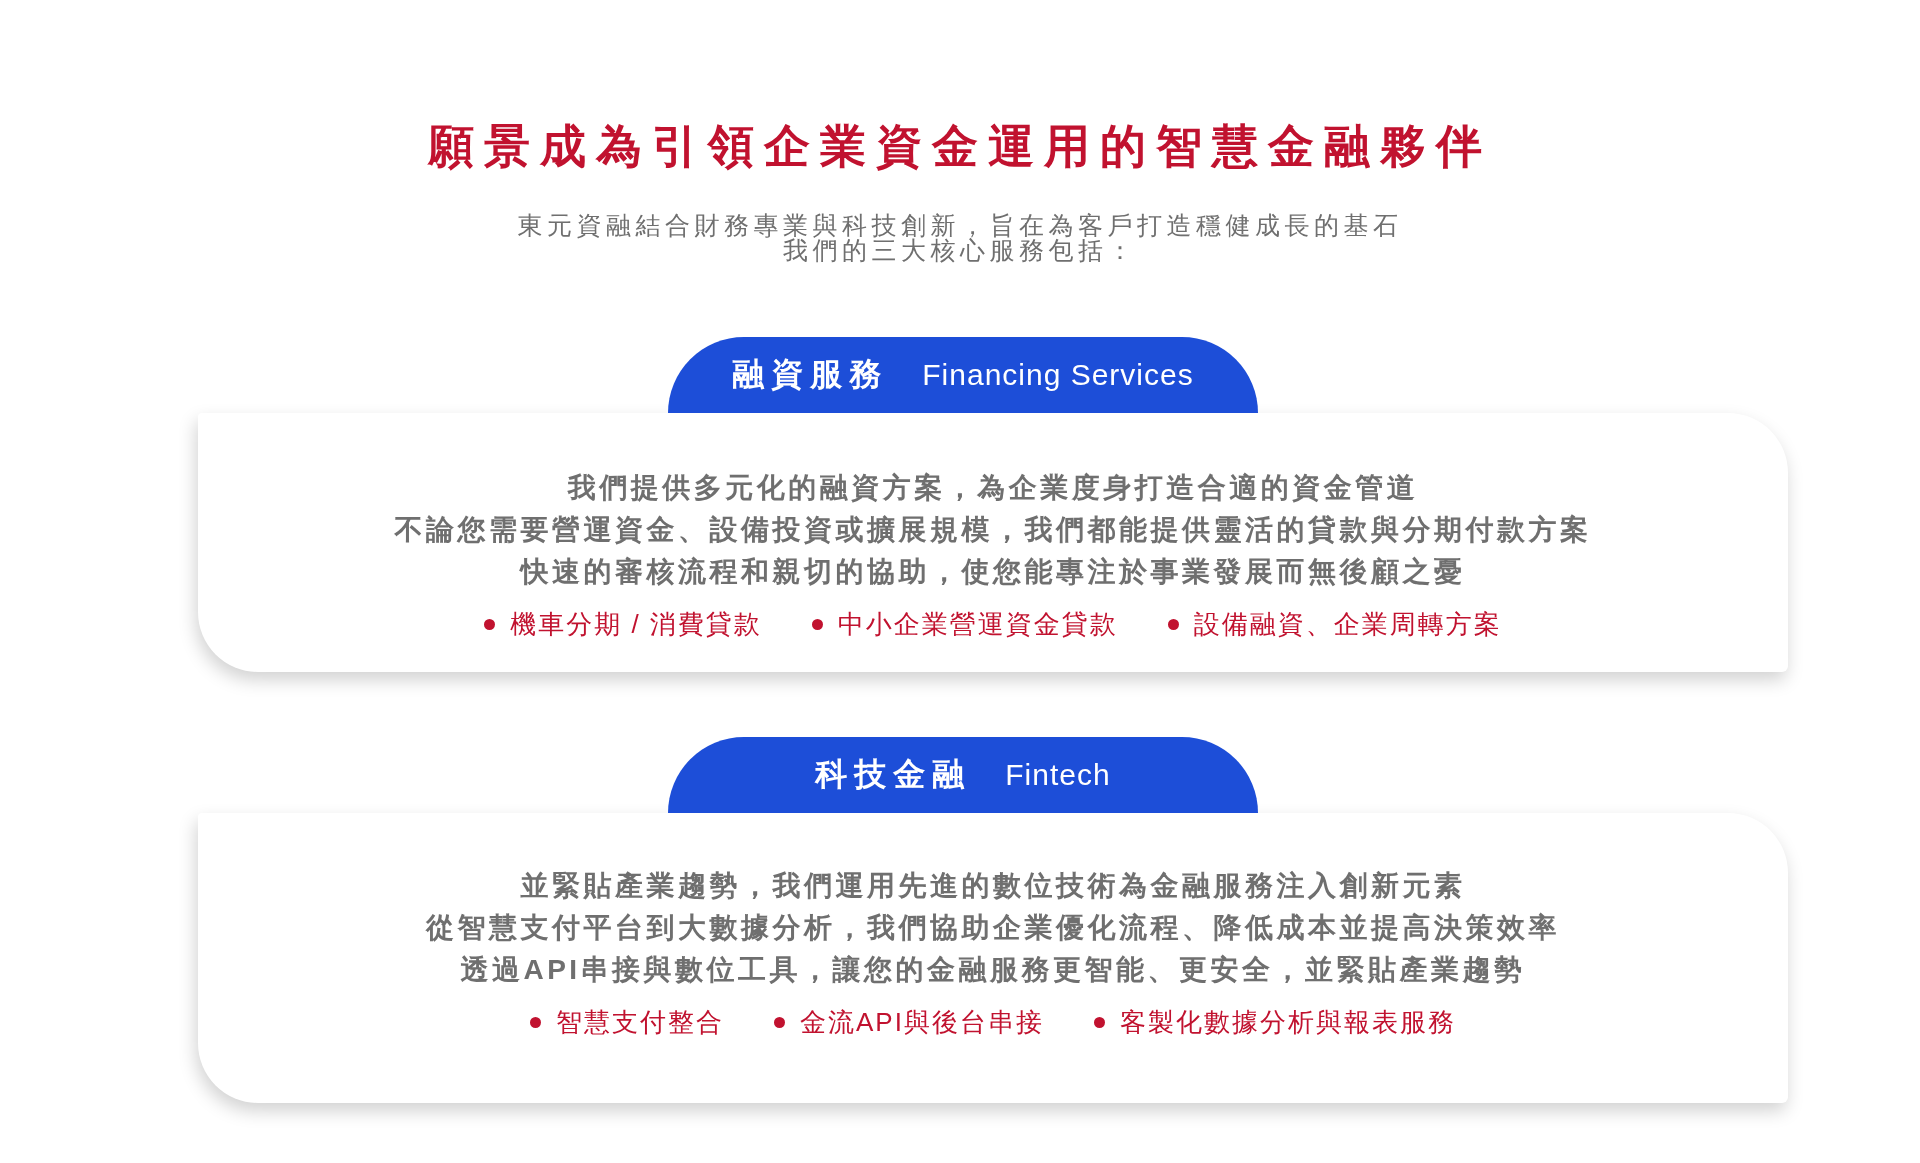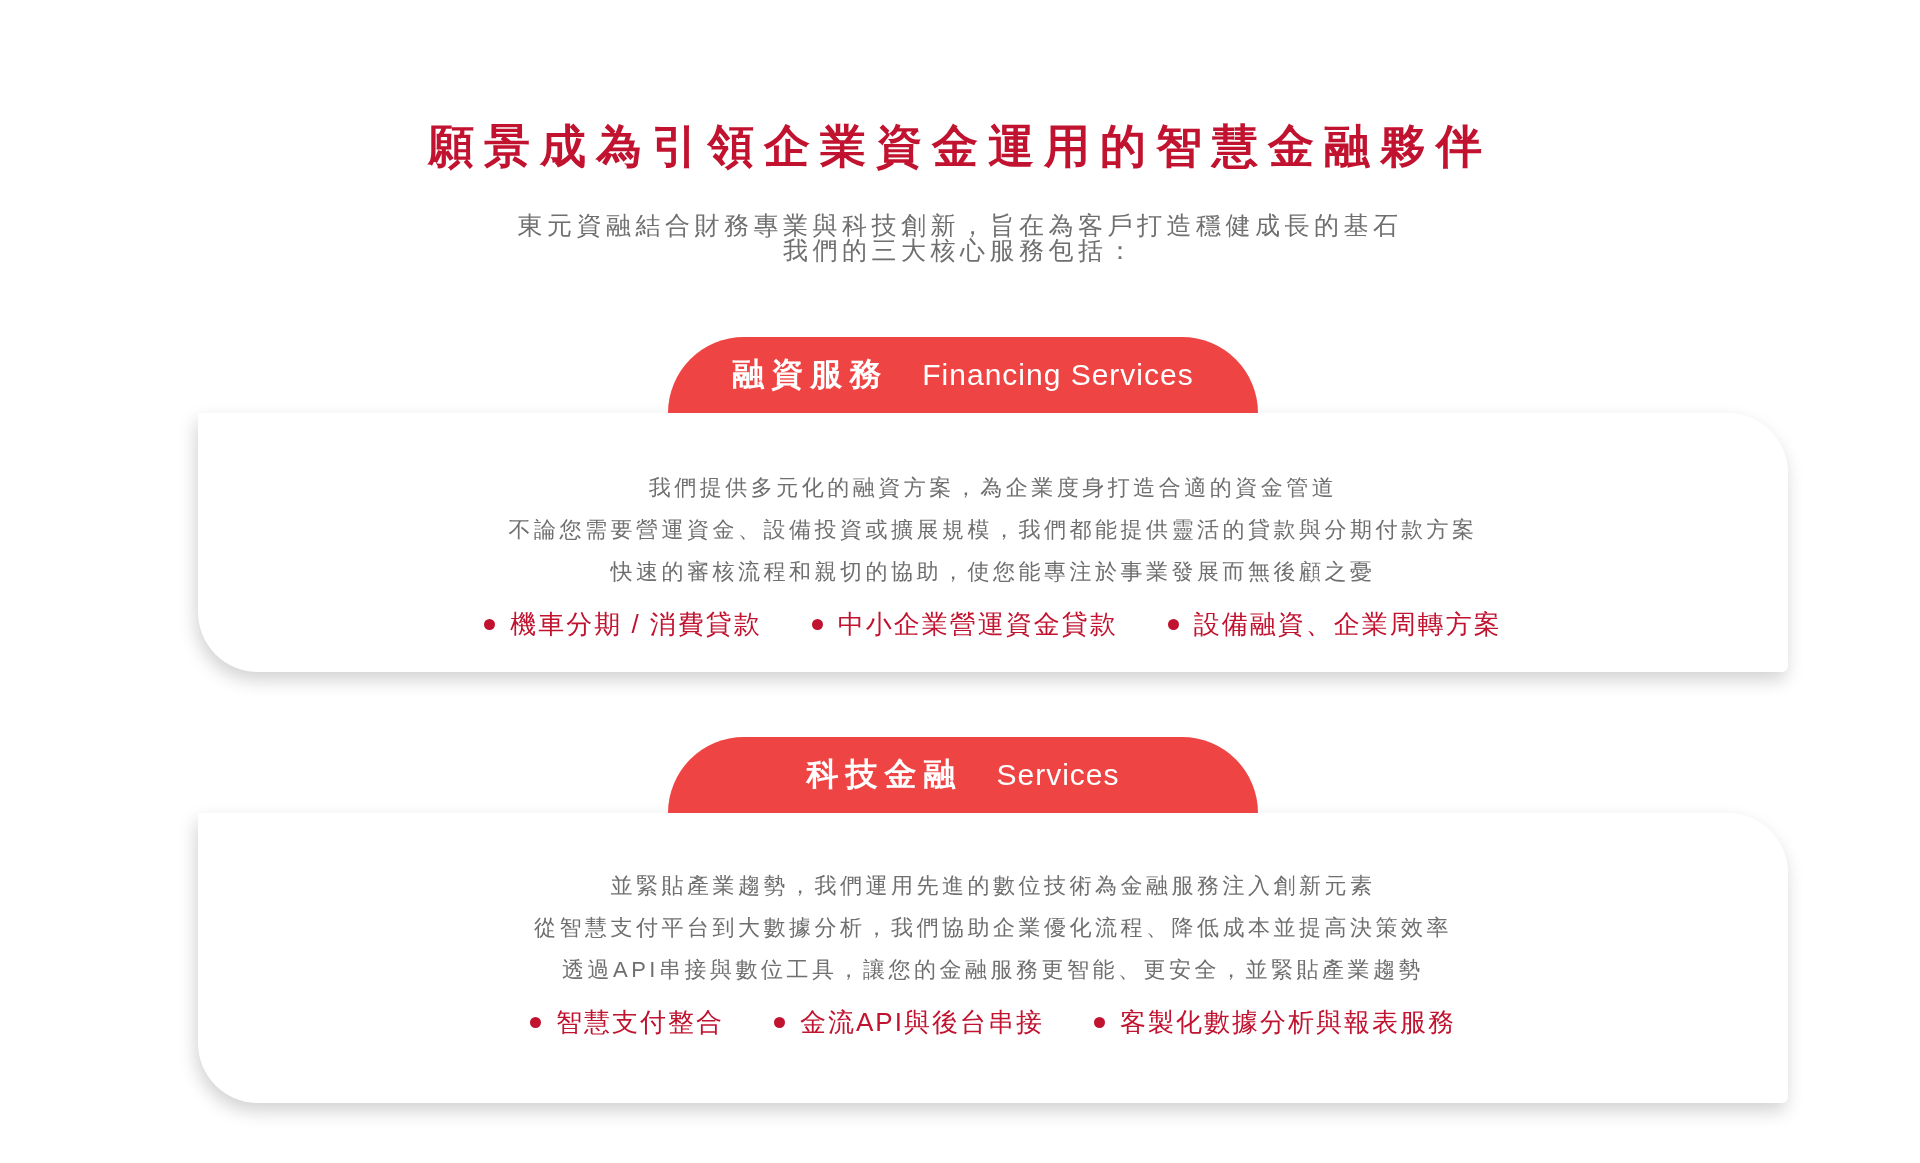--- a/index.html
+++ b/index.html
@@ -45,21 +45,21 @@
   }
   .sec-0 { top: 337px; }
   .sec-1 { top: 737px; }
 
   .badge {
     position: relative;
     z-index: 2;
     margin-left: 668px;
     width: 590px;
     height: 76px;
-    background: #ef4444;
+    background: #1d4ed8;
     border-radius: 76px 76px 0 0;
     display: flex;
     align-items: center;
     justify-content: center;
     gap: 34px;
   }
   .badge-zh {
     color: #ffffff;
     font-size: 32px;
     font-weight: 700;
@@ -82,24 +82,25 @@
     border-radius: 4px 60px 6px 60px;
     box-shadow: -2px 8px 18px rgba(0, 0, 0, 0.18);
     padding-top: 54px;
   }
   .card-0 { height: 259px; }
   .card-1 { height: 290px; padding-top: 52px; }
 
   .card p {
     margin: 0;
     text-align: center;
-    font-size: 22px;
+    font-size: 28px;
     line-height: 42px;
     letter-spacing: 3.5px;
     color: #6F6F6F;
+    font-weight: bold;
   }
 
   .bullets {
     margin-top: 14px;
     display: flex;
     justify-content: center;
     align-items: center;
     gap: 50px;
   }
   .bullet {
@@ -149,21 +150,21 @@
           <span class="dot"></span>
           <span>設備融資、企業周轉方案</span>
         </div>
       </div>
     </div>
   </section>
 
   <section class="service-section sec-1">
     <div class="badge">
       <span class="badge-zh">科技金融</span>
-      <span class="badge-en">Services</span>
+      <span class="badge-en">Fintech</span>
     </div>
     <div class="card card-1">
       <p>並緊貼產業趨勢，我們運用先進的數位技術為金融服務注入創新元素</p>
       <p>從智慧支付平台到大數據分析，我們協助企業優化流程、降低成本並提高決策效率</p>
       <p>透過API串接與數位工具，讓您的金融服務更智能、更安全，並緊貼產業趨勢</p>
       <div class="bullets">
         <div class="bullet">
           <span class="dot"></span>
           <span>智慧支付整合</span>
         </div>

